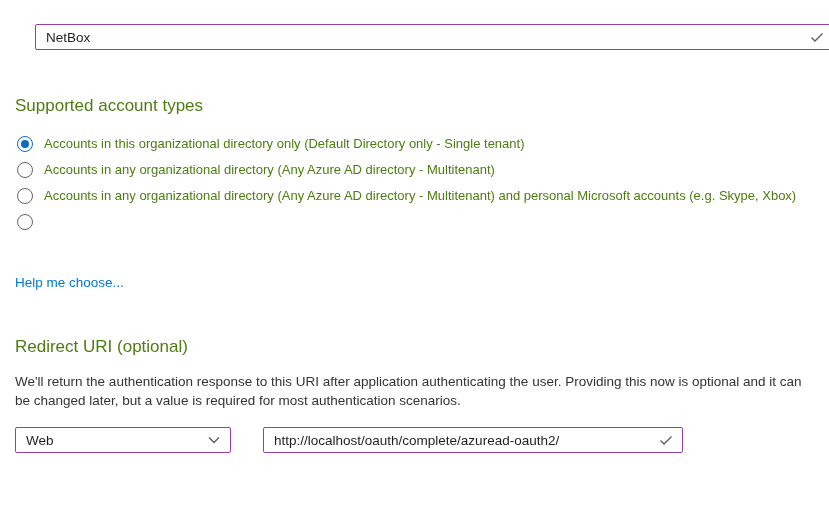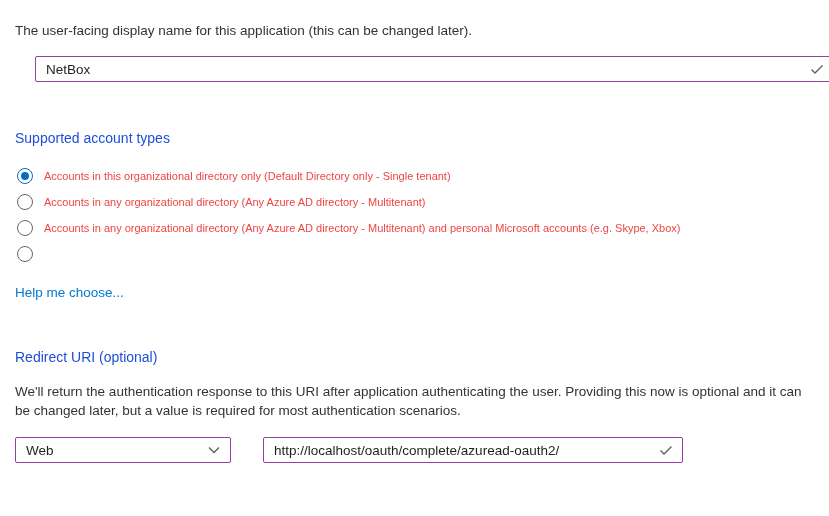--- a/index.html
+++ b/index.html
@@ -63,23 +63,23 @@
   .check-icon{
     position:absolute;
     right:8px;top:50%;
     transform:translateY(-50%);
     width:16px;height:16px;
     display:block;
   }
 
   .section-title{
     margin:44px 0 0 0;
-    font-size:14px;
+    font-size:17px;
     font-weight:400;
-    color:#1d4ed8;
+    color:#4d7c0f;
     line-height:24px;
   }
 
   .radio-group{margin-top:13px;}
   .radio-row{
     display:flex;
     align-items:center;
     height:26px;
     cursor:default;
   }
@@ -94,25 +94,25 @@
   }
   .radio.checked{border-color:var(--radio-selected);}
   .radio.checked::after{
     content:"";
     position:absolute;
     left:3px;top:3px;
     width:8px;height:8px;
     border-radius:50%;
     background:var(--radio-selected);
   }
-  .radio-label{font-size:11px;color:#ef4444;line-height:16px;}
+  .radio-label{font-size:13px;color:#4d7c0f;line-height:16px;}
 
   .link{
     display:inline-block;
-    margin-top:18px;
+    margin-top:40px;
     font-size:13.5px;
     color:var(--link);
     text-decoration:none;
     cursor:pointer;
     text-align:center;
   }
 
   .controls-row{
     display:flex;
     margin-top:17px;
@@ -140,21 +140,20 @@
     display:block;
   }
   .controls-row .input-wrap{margin-top:0;width:420px;}
 </style>
 </head>
 <body>
 
 <div class="page">
 
 
-  <p class="desc">The user-facing display name for this application (this can be changed later).</p>
 
   <div class="input-wrap full">
     <input type="text" value="NetBox" style="">
     <svg class="check-icon" viewBox="0 0 16 16">
         <path d="M2.5 8.5 L6 12 L13.5 4.5" fill="none" stroke="#5f5d5b" stroke-width="1.3"></path>
       </svg>
   </div>
 
   <h2 class="section-title">Supported account types</h2>
 

